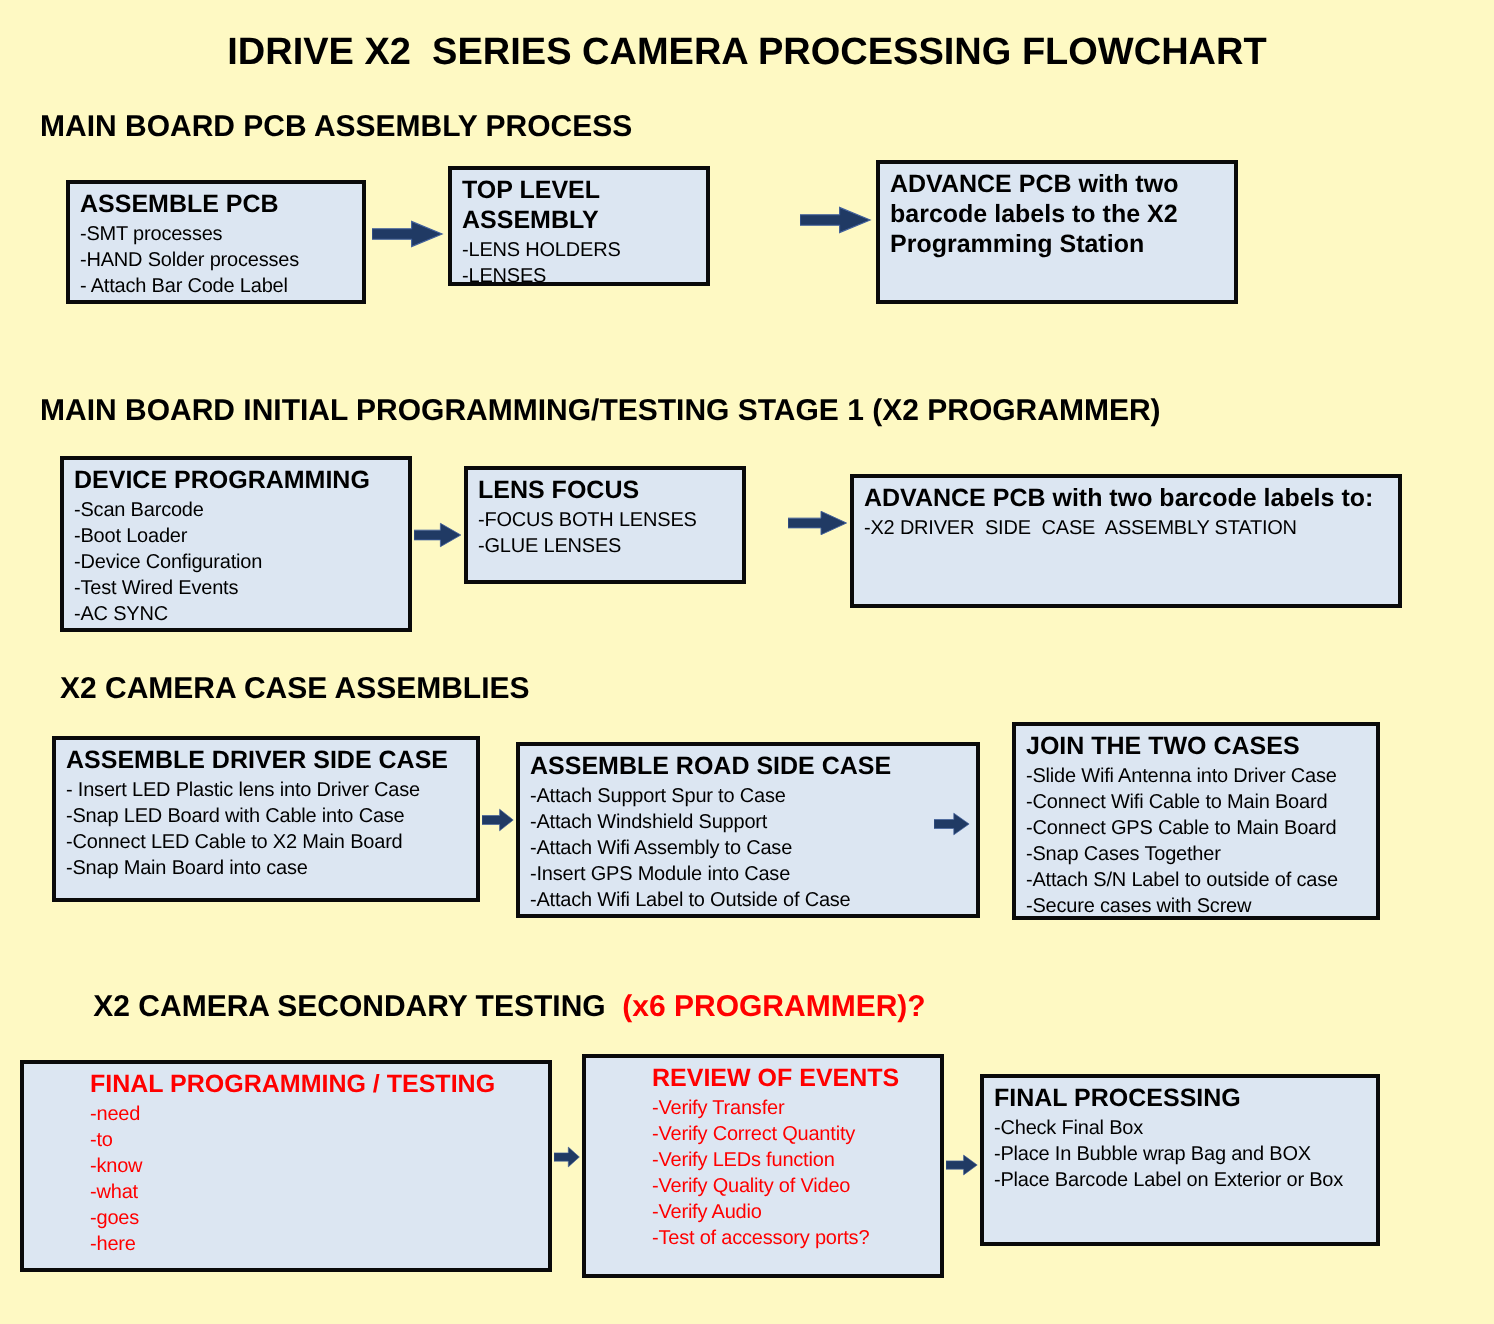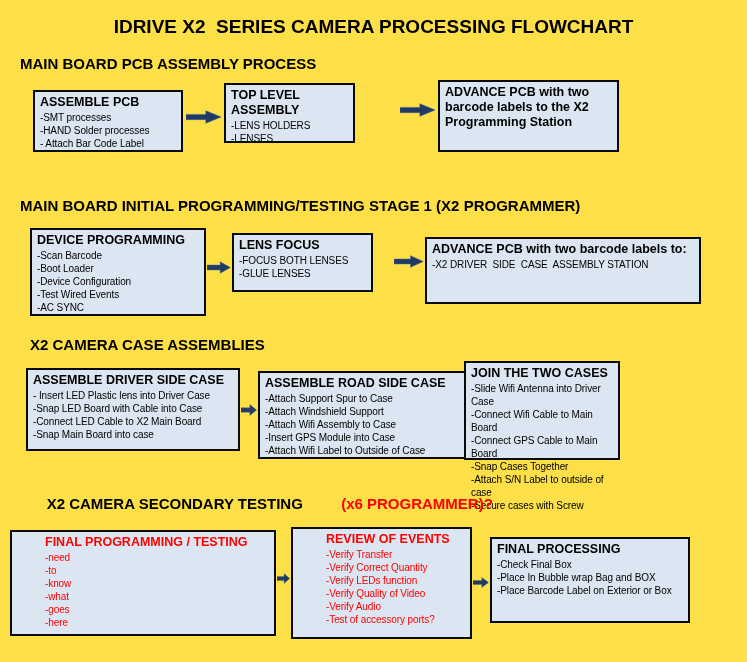--- a/index.html
+++ b/index.html
@@ -6,42 +6,41 @@
     margin: 0;
     padding: 0;
     background: #ffffff;
     font-family: "Liberation Sans", sans-serif;
     color: var(--text, #000);
   }
   .canvas {
     position: relative;
     width: 747px;
     height: 662px;
-    background: #fde047;
+    background: #fef9c3;
     overflow: hidden;
   }
   .chart-title {
     position: absolute;
     top: 16px;
     left: 0;
     width: 100%;
     text-align: center;
     font-weight: bold;
     font-size: 19px;
     white-space: pre-wrap;
   }
   .section-heading {
     position: absolute;
     font-weight: bold;
     font-size: 15px;
     white-space: pre-wrap;
   }
   .section-heading .accent {
     color: var(--red, #ff0000);
-    margin-left: 30px;
   }
   .box {
     position: absolute;
     box-sizing: border-box;
     background: var(--box-fill, #dce6f2);
     border: 2px solid var(--box-border, #000000);
     padding: 3px 5px;
   }
   .box-title {
     font-weight: bold;
@@ -155,21 +154,21 @@
     <div class="line">-Attach Windshield Support</div>
     <div class="line">-Attach Wifi Assembly to Case</div>
     <div class="line">-Insert GPS Module into Case</div>
     <div class="line">-Attach Wifi Label to Outside of Case</div>
   </div>
 
   <svg class="arrow" style="left:467px;top:406px;width:18px;height:12px" viewBox="0 0 40 16" preserveAspectRatio="none">
     <path d="M0,5 L22,5 L22,0.8 L39,8 L22,15.2 L22,11 L0,11 Z"></path>
   </svg>
 
-  <div class="box" style="left:464px;top:361px;width:156px;height:99px">
+  <div class="box" style="left:506px;top:361px;width:184px;height:99px">
     <div class="box-title">JOIN THE TWO CASES</div>
     <div class="line">-Slide Wifi Antenna into Driver Case</div>
     <div class="line">-Connect Wifi Cable to Main Board</div>
     <div class="line">-Connect GPS Cable to Main Board</div>
     <div class="line">-Snap Cases Together</div>
     <div class="line">-Attach S/N Label to outside of case</div>
     <div class="line">-Secure cases with Screw</div>
   </div>
 
   <div class="section-heading" style="top:478px;left:30px">

